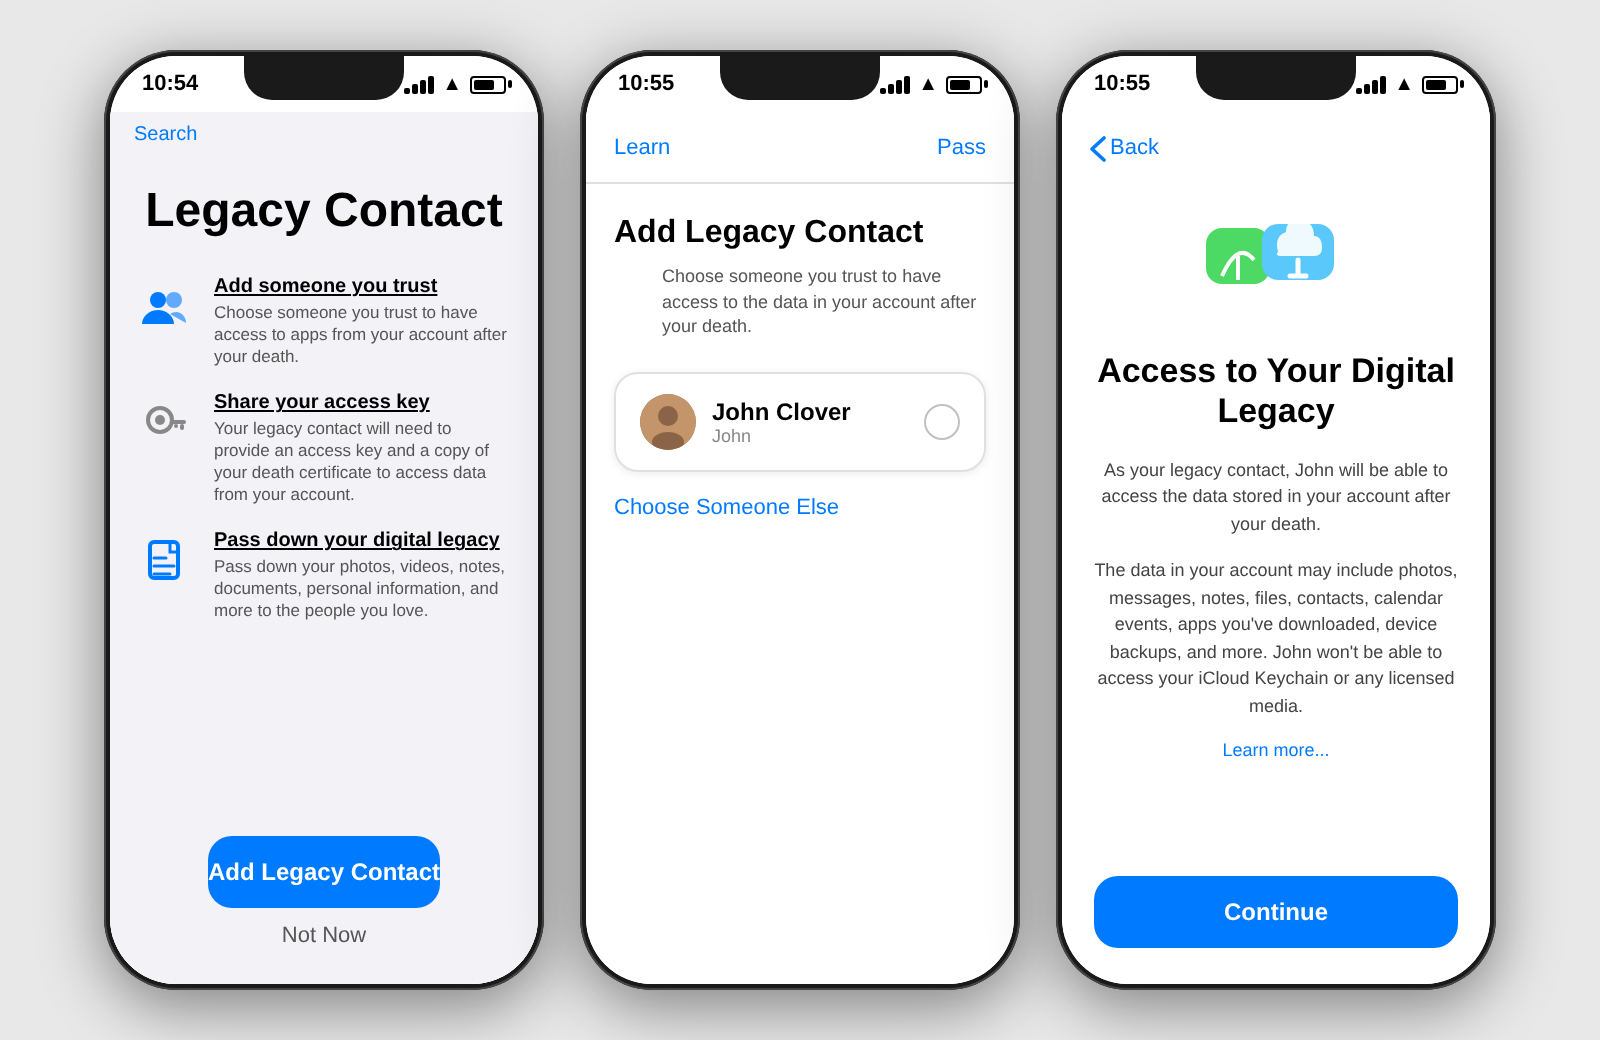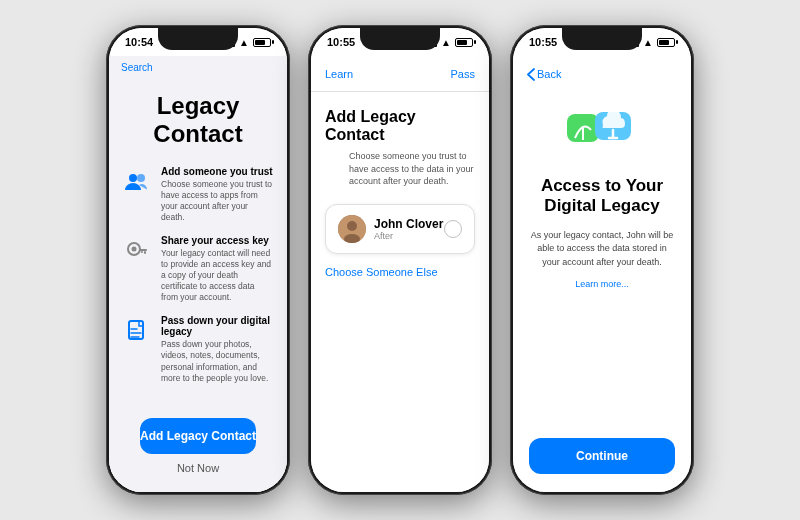--- a/index.html
+++ b/index.html
@@ -9,21 +9,21 @@
       background: #e8e8e8;
       display: flex;
       align-items: center;
       justify-content: center;
       gap: 18px;
       font-family: -apple-system, BlinkMacSystemFont, 'SF Pro Text', 'Helvetica Neue', sans-serif;
       overflow: hidden;
     }
 
     .phone {
-      width: 184px;
+      width: 220px;
       height: 470px;
       background: #1a1a1a;
       border-radius: 36px;
       padding: 3px;
       box-shadow: 0 8px 32px rgba(0,0,0,0.45), inset 0 0 0 1px #444;
       position: relative;
       flex-shrink: 0;
     }
 
     .phone-inner {
@@ -137,20 +137,21 @@
       display: flex;
       align-items: center;
       justify-content: center;
       margin-top: 2px;
     }
     .p1-item-text h4 {
       font-size: 10px;
       font-weight: 600;
       color: #000;
       margin-bottom: 2px;
+      text-decoration: underline;
     }
     .p1-item-text p {
       font-size: 8.5px;
       color: #555;
       line-height: 1.3;
     }
     .p1-footer {
       display: flex;
       flex-direction: column;
       align-items: center;
@@ -436,21 +437,21 @@
           <div class="p2-contact-left">
             <div class="p2-avatar">
               <svg width="28" height="28" viewBox="0 0 28 28">
                 <circle cx="14" cy="14" r="14" fill="#c4956a"></circle>
                 <circle cx="14" cy="11" r="5" fill="#8b6347"></circle>
                 <ellipse cx="14" cy="24" rx="8" ry="5" fill="#8b6347"></ellipse>
               </svg>
             </div>
             <div>
               <div class="p2-contact-name">John Clover</div>
-              <div class="p2-contact-sub">After</div>
+              <div class="p2-contact-sub">John</div>
             </div>
           </div>
           <div class="p2-radio"></div>
         </div>
         <button class="p2-choose">Choose Someone Else</button>
       </div>
     </div>
   </div>
 </div>
 
@@ -496,20 +497,21 @@
             <g transform="translate(28,0)">
               <rect x="0" y="10" width="36" height="28" rx="8" fill="#5ac8fa"></rect>
               <path d="M18 28 L18 36M14 36 L22 36" stroke="#fff" stroke-width="2.5" stroke-linecap="round"></path>
               <path d="M8 24 Q6 16 12 14 Q12 8 18 8 Q26 8 26 16 Q30 16 30 22 Q30 26 26 26 L10 26 Q6 26 8 24Z" fill="#fff" opacity="0.9"></path>
             </g>
           </svg>
         </div>
 
         <div class="p3-title">Access to Your Digital Legacy</div>
         <div class="p3-body">As your legacy contact, John will be able to access the data stored in your account after your death.</div>
+        <div class="p3-body2">The data in your account may include photos, messages, notes, files, contacts, calendar events, apps you've downloaded, device backups, and more. John won't be able to access your iCloud Keychain or any licensed media.</div>
         <button class="p3-learn">Learn more...</button>
 
         <div class="p3-footer">
           <button class="btn-blue">Continue</button>
         </div>
       </div>
     </div>
   </div>
 </div>
 

